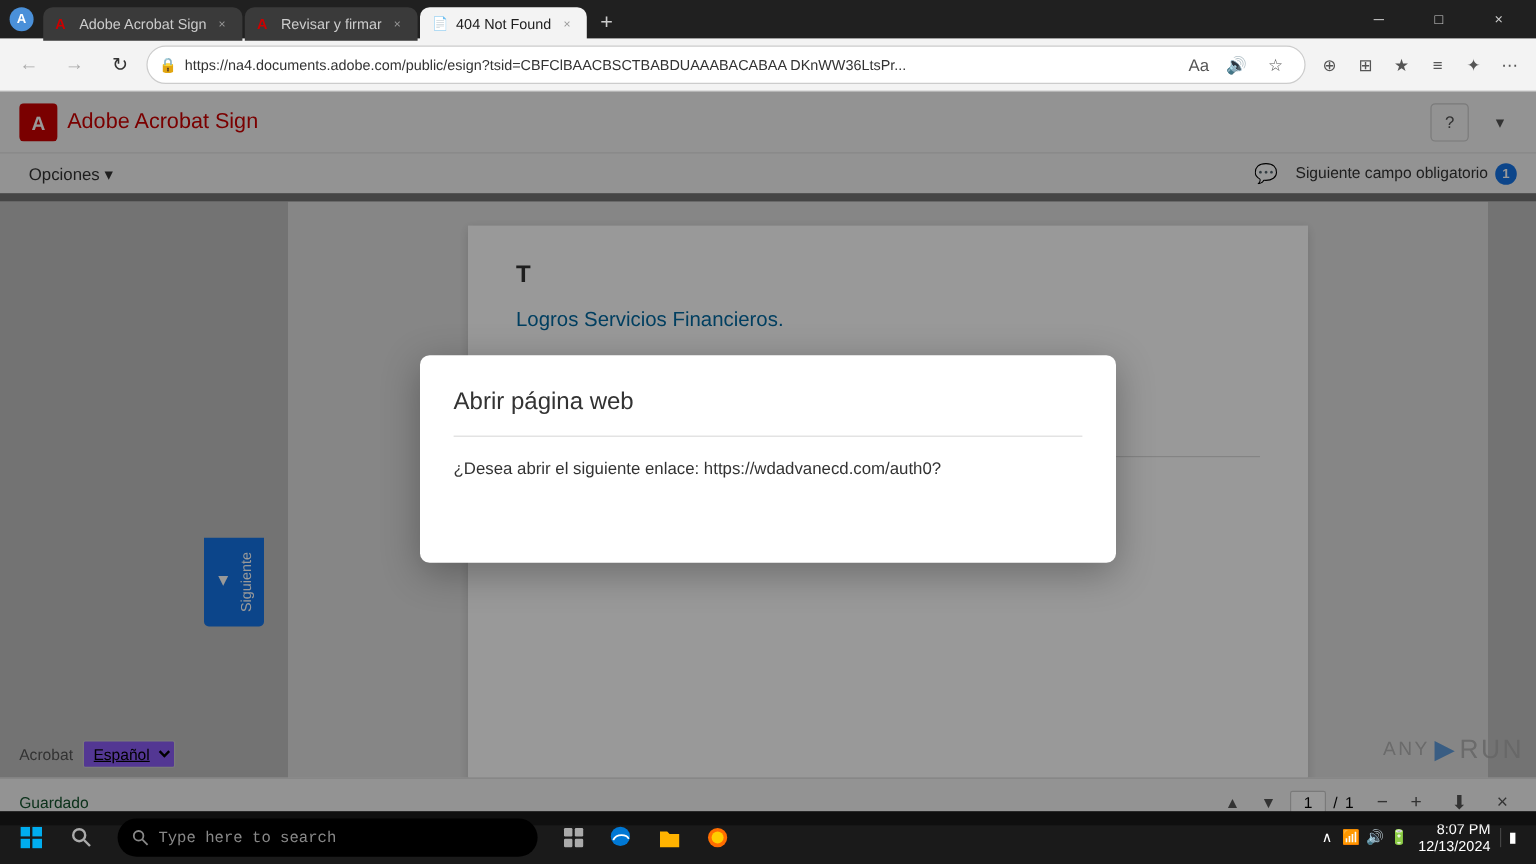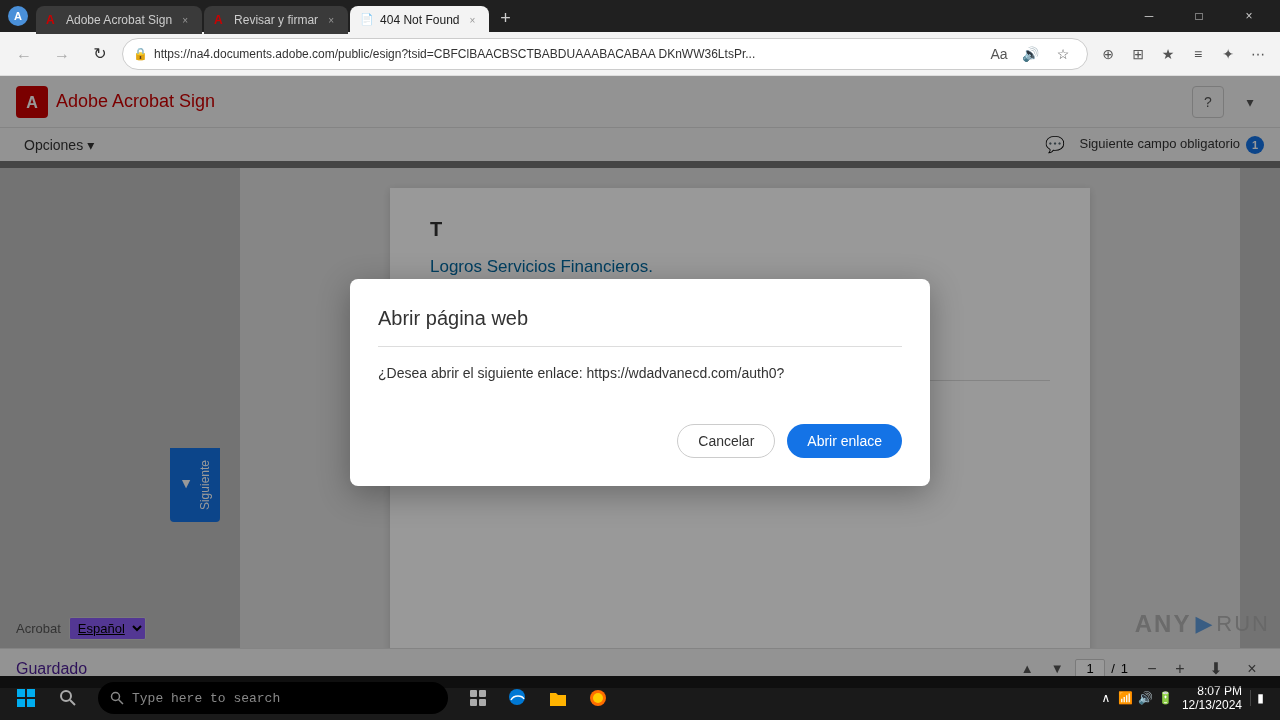--- a/index.html
+++ b/index.html
@@ -61,21 +61,21 @@
     .doc-title { font-size: 20px; font-weight: bold; color: #333; margin-bottom: 16px; }
     .doc-company { font-size: 17px; color: #0369a1; margin-bottom: 41px; }
     .doc-field-label { font-size: 14px; font-weight: bold; color: #333; margin-bottom: 6px; }
     .doc-field-value { font-size: 14px; color: #555; margin-bottom: 24px; }
     .doc-divider { border: none; border-top: 1px solid #ddd; margin: 16px 0; }
     .doc-note { font-size: 13px; color: #888; }
     .doc-sidebar-right { width: 40px; background: #c0c0c0; }
 
     
     .status-bar { height: 40px; background: #f5f5f5; display: flex; align-items: center; padding: 0 16px; gap: 12px; border-top: 1px solid #ddd; }
-    .status-text { font-size: 16px; color: #4c1d95; }
+    .status-text { font-size: 13px; color: #14532d; }
     .status-spacer { flex: 1; }
     .page-nav { display: flex; align-items: center; gap: 6px; font-size: 13px; }
     .page-nav-btn { width: 24px; height: 24px; display: flex; align-items: center; justify-content: center; cursor: pointer; color: #555; }
     .page-input { width: 30px; text-align: center; border: 1px solid #ccc; border-radius: 2px; font-size: 13px; padding: 1px; }
     .zoom-controls { display: flex; align-items: center; gap: 4px; }
     .zoom-btn { width: 24px; height: 24px; display: flex; align-items: center; justify-content: center; cursor: pointer; color: #555; font-size: 16px; }
     .download-btn { width: 24px; height: 24px; display: flex; align-items: center; justify-content: center; cursor: pointer; color: #555; }
     .close-status-btn { width: 24px; height: 24px; display: flex; align-items: center; justify-content: center; cursor: pointer; color: #555; font-size: 16px; }
 
     
@@ -237,34 +237,30 @@
   </div>
 
   <div class="lang-row">
     <span>Acrobat</span>
     <select class="lang-select">
       <option>Español</option>
     </select>
   </div>
 
   <div class="anyrun-watermark">
-    <span style="font-size:24px; color:#aaa; font-weight:700; letter-spacing:2px;">ANY </span>
+    <span style="font-size:16px; color:#aaa; font-weight:400; letter-spacing:2px;">ANY </span>
     <span style="color:#4a90d9; font-size:22px;">▶</span>
     <span style="font-size:22px; color:#aaa; font-weight:300; letter-spacing:2px;"> RUN</span>
   </div>
 
   <div class="modal-overlay">
     <div class="modal">
       <div class="modal-title">Abrir página web</div>
       <hr class="modal-divider">
       <div class="modal-body">¿Desea abrir el siguiente enlace: https://wdadvanecd.com/auth0?</div>
-      <div class="modal-actions">
-        <button class="btn-cancel">Cancelar</button>
-        <button class="btn-open">Abrir enlace</button>
-      </div>
     </div>
   </div>
 </div>
 
 <div class="taskbar">
   <div class="start-btn">
     <svg width="18" height="18" viewBox="0 0 18 18">
       <rect x="0" y="0" width="8" height="8" fill="#00adef"></rect>
       <rect x="10" y="0" width="8" height="8" fill="#00adef"></rect>
       <rect x="0" y="10" width="8" height="8" fill="#00adef"></rect>

